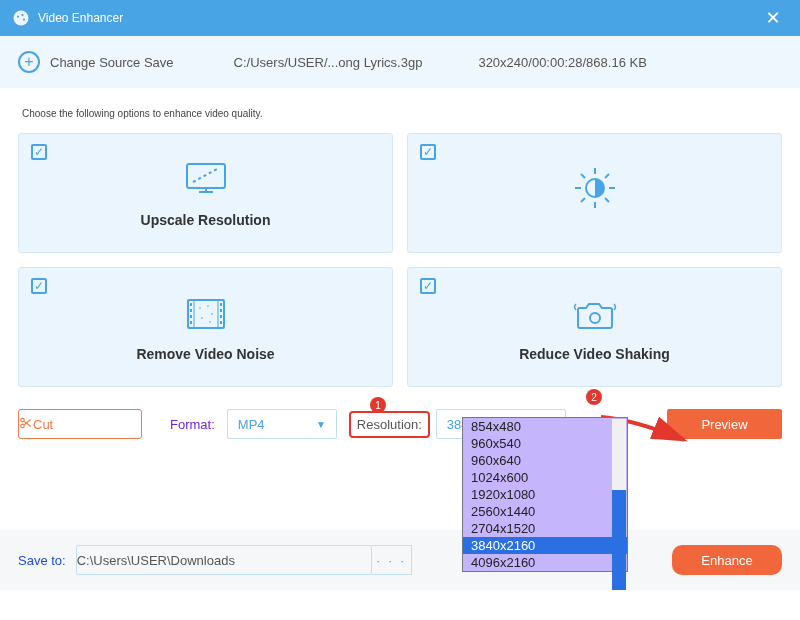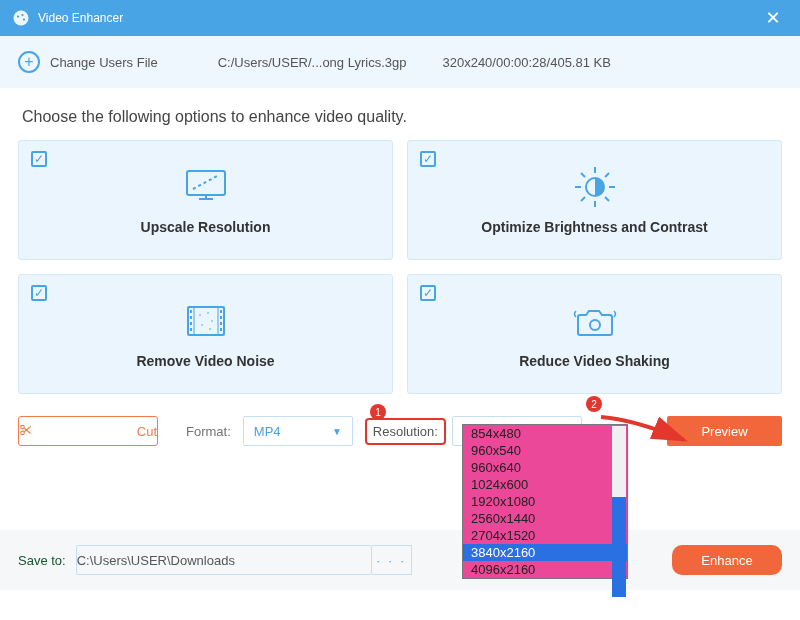--- a/index.html
+++ b/index.html
@@ -4,45 +4,45 @@
 <style>
   * { box-sizing: border-box; margin: 0; padding: 0; font-family: "Segoe UI", Arial, sans-serif; }
   body { width: 800px; height: 620px; background: #fff; position: relative; overflow: hidden; }
   .titlebar { height: 36px; background: #49a4e6; display: flex; align-items: center; padding: 0 12px; color: #fff; }
   .titlebar .icon { width: 18px; height: 18px; margin-right: 8px; }
   .titlebar .title { font-size: 12px; flex: 1; }
   .titlebar .close { width: 30px; text-align: center; font-size: 18px; cursor: pointer; }
   .subbar { height: 52px; background: #eef7fd; display: flex; align-items: center; padding: 0 18px; color: #555; font-size: 13px; }
   .subbar .add { width: 22px; height: 22px; border: 2px solid #49a4e6; border-radius: 50%; display: flex; align-items: center; justify-content: center; color: #49a4e6; margin-right: 10px; font-size: 16px; cursor: pointer; }
   .subbar .chg { color: #555; margin-right: 60px; }
-  .subbar .path { margin-right: 36px; }
-  .instr { padding: 20px 22px 14px; color: #444; font-size: 16px; }
+  .subbar .path { margin-right: 56px; }
+  .instr { padding: 20px 22px 14px; color: #444; font-size: 10px; }
   .cards { display: grid; grid-template-columns: 1fr 1fr; gap: 14px; padding: 0 18px; }
   .card { height: 120px; background: #eaf5fe; border: 1px solid #d3e9f8; border-radius: 3px; position: relative; display: flex; flex-direction: column; align-items: center; justify-content: center; }
   .card .chk { position: absolute; top: 10px; left: 12px; width: 16px; height: 16px; border: 2px solid #49a4e6; border-radius: 2px; display: flex; align-items: center; justify-content: center; color: #49a4e6; font-size: 12px; cursor: pointer; }
   .card .ico { height: 44px; display: flex; align-items: center; justify-content: center; margin-bottom: 10px; }
   .card .lbl { font-weight: 600; color: #333; font-size: 14px; }
   .ctrls { display: flex; align-items: center; padding: 22px 18px 0; gap: 12px; font-size: 13px; position: relative; }
-  .cutbtn { width: 140px; height: 30px; border: 1px solid #f07c4a; border-radius: 3px; display: flex; align-items: center; justify-content: space-between; color: #f07c4a; gap: 8px; cursor: pointer; }
-  .fmtlbl { color: #737373; padding-left: 16px; }
+  .cutbtn { width: 124px; height: 30px; border: 1px solid #f07c4a; border-radius: 3px; display: flex; align-items: center; justify-content: flex-start; color: #f07c4a; gap: 0; cursor: pointer; }
+  .fmtlbl { color: #6d28d9; padding-left: 16px; }
   .sel { width: 110px; height: 30px; border: 1px solid #c5dff2; border-radius: 2px; display: flex; align-items: center; justify-content: space-between; padding: 0 10px; color: #49a4e6; cursor: pointer; }
   .sel .arrow { font-size: 10px; }
   .reslbl-wrap { border: 2px solid #e3372e; border-radius: 4px; padding: 4px 6px; color: #555; }
   .badge { width: 16px; height: 16px; background: #e3372e; color: #fff; border-radius: 50%; font-size: 10px; display: flex; align-items: center; justify-content: center; position: absolute; }
   .badge1 { top: 10px; left: 370px; }
   .badge2 { top: 2px; left: 586px; }
   .sel.res { width: 130px; position: relative; }
-  .dropdown { position: absolute; top: 30px; left: 462px; width: 166px; background: #ec4899; border: 1px solid #777; font-size: 13px; z-index: 10; }
+  .dropdown { position: absolute; top: 30px; left: 462px; width: 166px; background: #c4b5fd; border: 1px solid #777; font-size: 13px; z-index: 10; }
   .dropdown .opt { padding: 1px 8px; cursor: pointer; color: #222; white-space: nowrap; }
   .dropdown .opt.sel-opt { background: #2b70e3; color: #fff; }
   .dropdown .scroll { position: absolute; right: 1px; top: 1px; bottom: 1px; width: 14px; background: #f0f0f0; }
   .dropdown .thumb { position: absolute; right: 1px; width: 14px; top: 72px; height: 100px; background: #2b70e3; }
   .preview { position: absolute; right: 18px; top: 0; width: 115px; height: 30px; background: #f1663a; color: #fff; display: flex; align-items: center; justify-content: center; border-radius: 2px; cursor: pointer; font-size: 13px; }
   .saverow { position: absolute; left: 0; right: 0; bottom: 30px; height: 60px; background: #f6f7f8; display: flex; align-items: center; padding: 0 18px; font-size: 13px; }
-  .saverow .lab { color: #14532d; margin-right: 10px; }
+  .saverow .lab { color: #1d4ed8; margin-right: 10px; }
   .savepath { width: 296px; height: 30px; border: 1px solid #c5dff2; border-radius: 2px; display: flex; align-items: center; padding: 0 0; color: #555; }
   .savedots { width: 40px; height: 30px; border: 1px solid #c5dff2; border-left: none; display: flex; align-items: center; justify-content: center; color: #49a4e6; cursor: pointer; letter-spacing: 2px; }
   .enhance { position: absolute; right: 18px; width: 110px; height: 30px; background: #f1663a; color: #fff; display: flex; align-items: center; justify-content: center; border-radius: 10px; cursor: pointer; font-size: 13px; }
   .arrow-ann { position: absolute; top: 412px; left: 596px; pointer-events: none; }
 </style>
 </head>
 <body>
 
 <div class="titlebar">
   <span class="icon">
@@ -52,23 +52,23 @@
         <circle cx="14" cy="8" r="1.5" fill="#49a4e6"></circle>
         <circle cx="16" cy="14" r="1.5" fill="#49a4e6"></circle>
       </svg>
   </span>
   <span class="title">Video Enhancer</span>
   <span class="close">✕</span>
 </div>
 
 <div class="subbar">
   <div class="add">+</div>
-  <span class="chg">Change Users File</span>
+  <span class="chg">Change Source Save</span>
   <span class="path">C:/Users/USER/...ong Lyrics.3gp</span>
-  <span>320x240/00:00:28/405.81 KB</span>
+  <span>320x240/00:00:28/868.16 KB</span>
 </div>
 
 <div class="instr">Choose the following options to enhance video quality.</div>
 
 <div class="cards">
   <div class="card">
     <div class="chk">✓</div>
     <div class="ico">
       <svg width="46" height="40" viewBox="0 0 46 40">
           <rect x="4" y="4" width="38" height="24" rx="2" fill="none" stroke="#49a4e6" stroke-width="2"></rect>
@@ -90,21 +90,20 @@
             <line x1="22" y1="36" x2="22" y2="42"></line>
             <line x1="2" y1="22" x2="8" y2="22"></line>
             <line x1="36" y1="22" x2="42" y2="22"></line>
             <line x1="8" y1="8" x2="12" y2="12"></line>
             <line x1="32" y1="32" x2="36" y2="36"></line>
             <line x1="8" y1="36" x2="12" y2="32"></line>
             <line x1="32" y1="12" x2="36" y2="8"></line>
           </g>
         </svg>
     </div>
-    <div class="lbl">Optimize Brightness and Contrast</div>
   </div>
   <div class="card">
     <div class="chk">✓</div>
     <div class="ico">
       <svg width="48" height="40" viewBox="0 0 48 40">
           <rect x="6" y="6" width="36" height="28" rx="2" fill="none" stroke="#49a4e6" stroke-width="2"></rect>
           <rect x="6" y="6" width="6" height="28" fill="none" stroke="#49a4e6" stroke-width="1"></rect>
           <rect x="36" y="6" width="6" height="28" fill="none" stroke="#49a4e6" stroke-width="1"></rect>
           <g fill="#49a4e6">
             <rect x="8" y="9" width="2" height="3"></rect>

